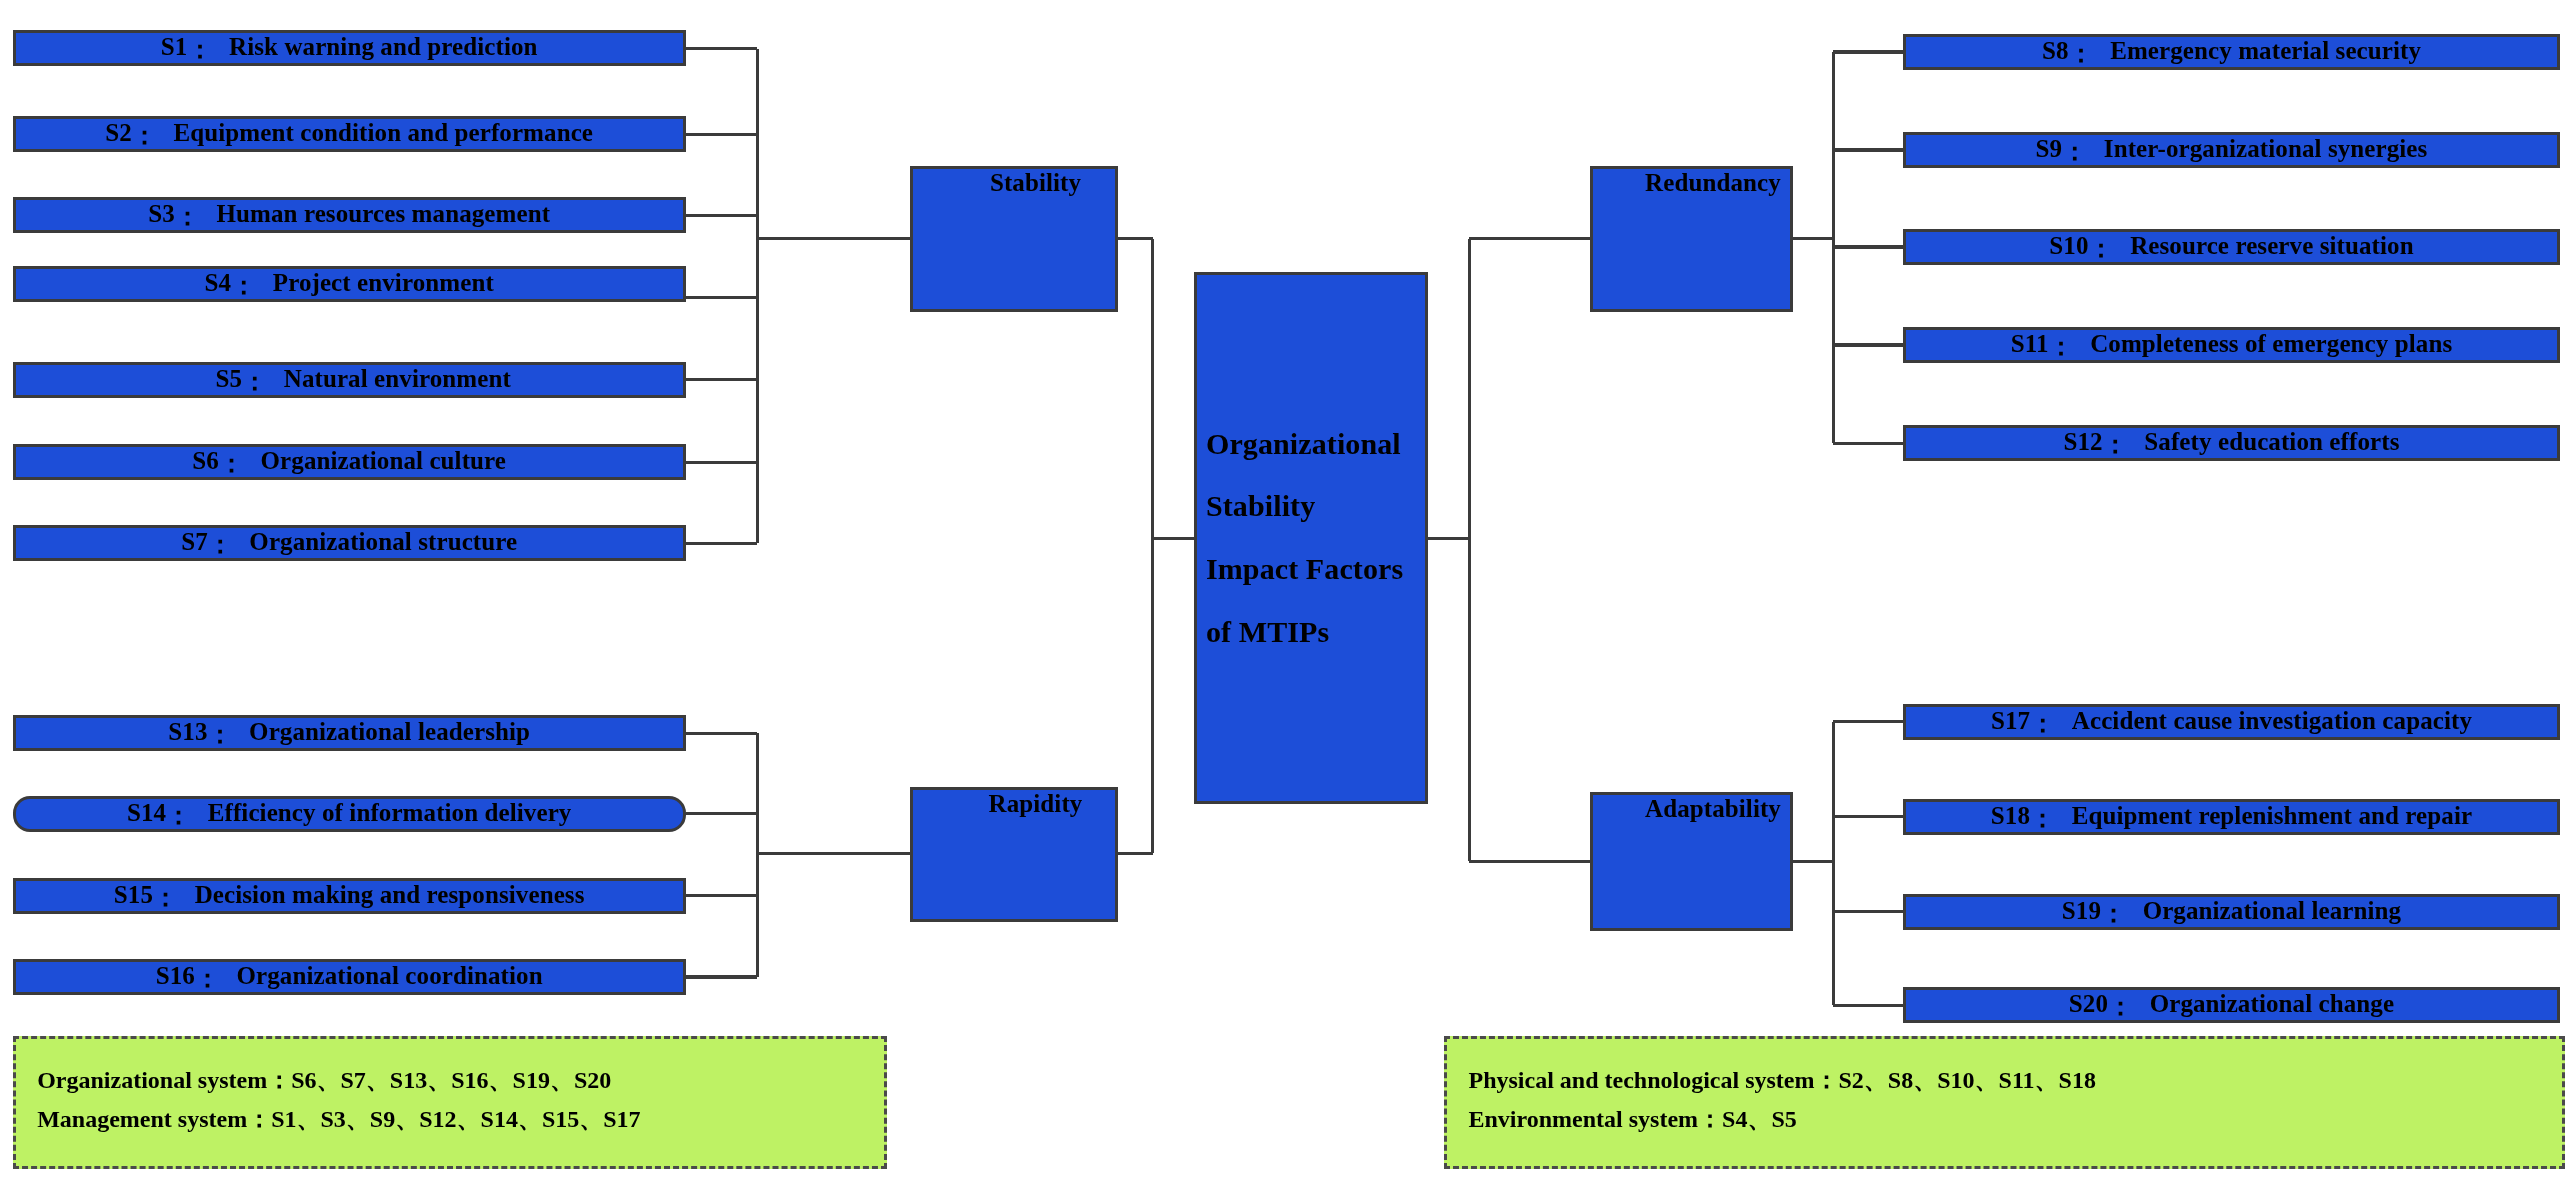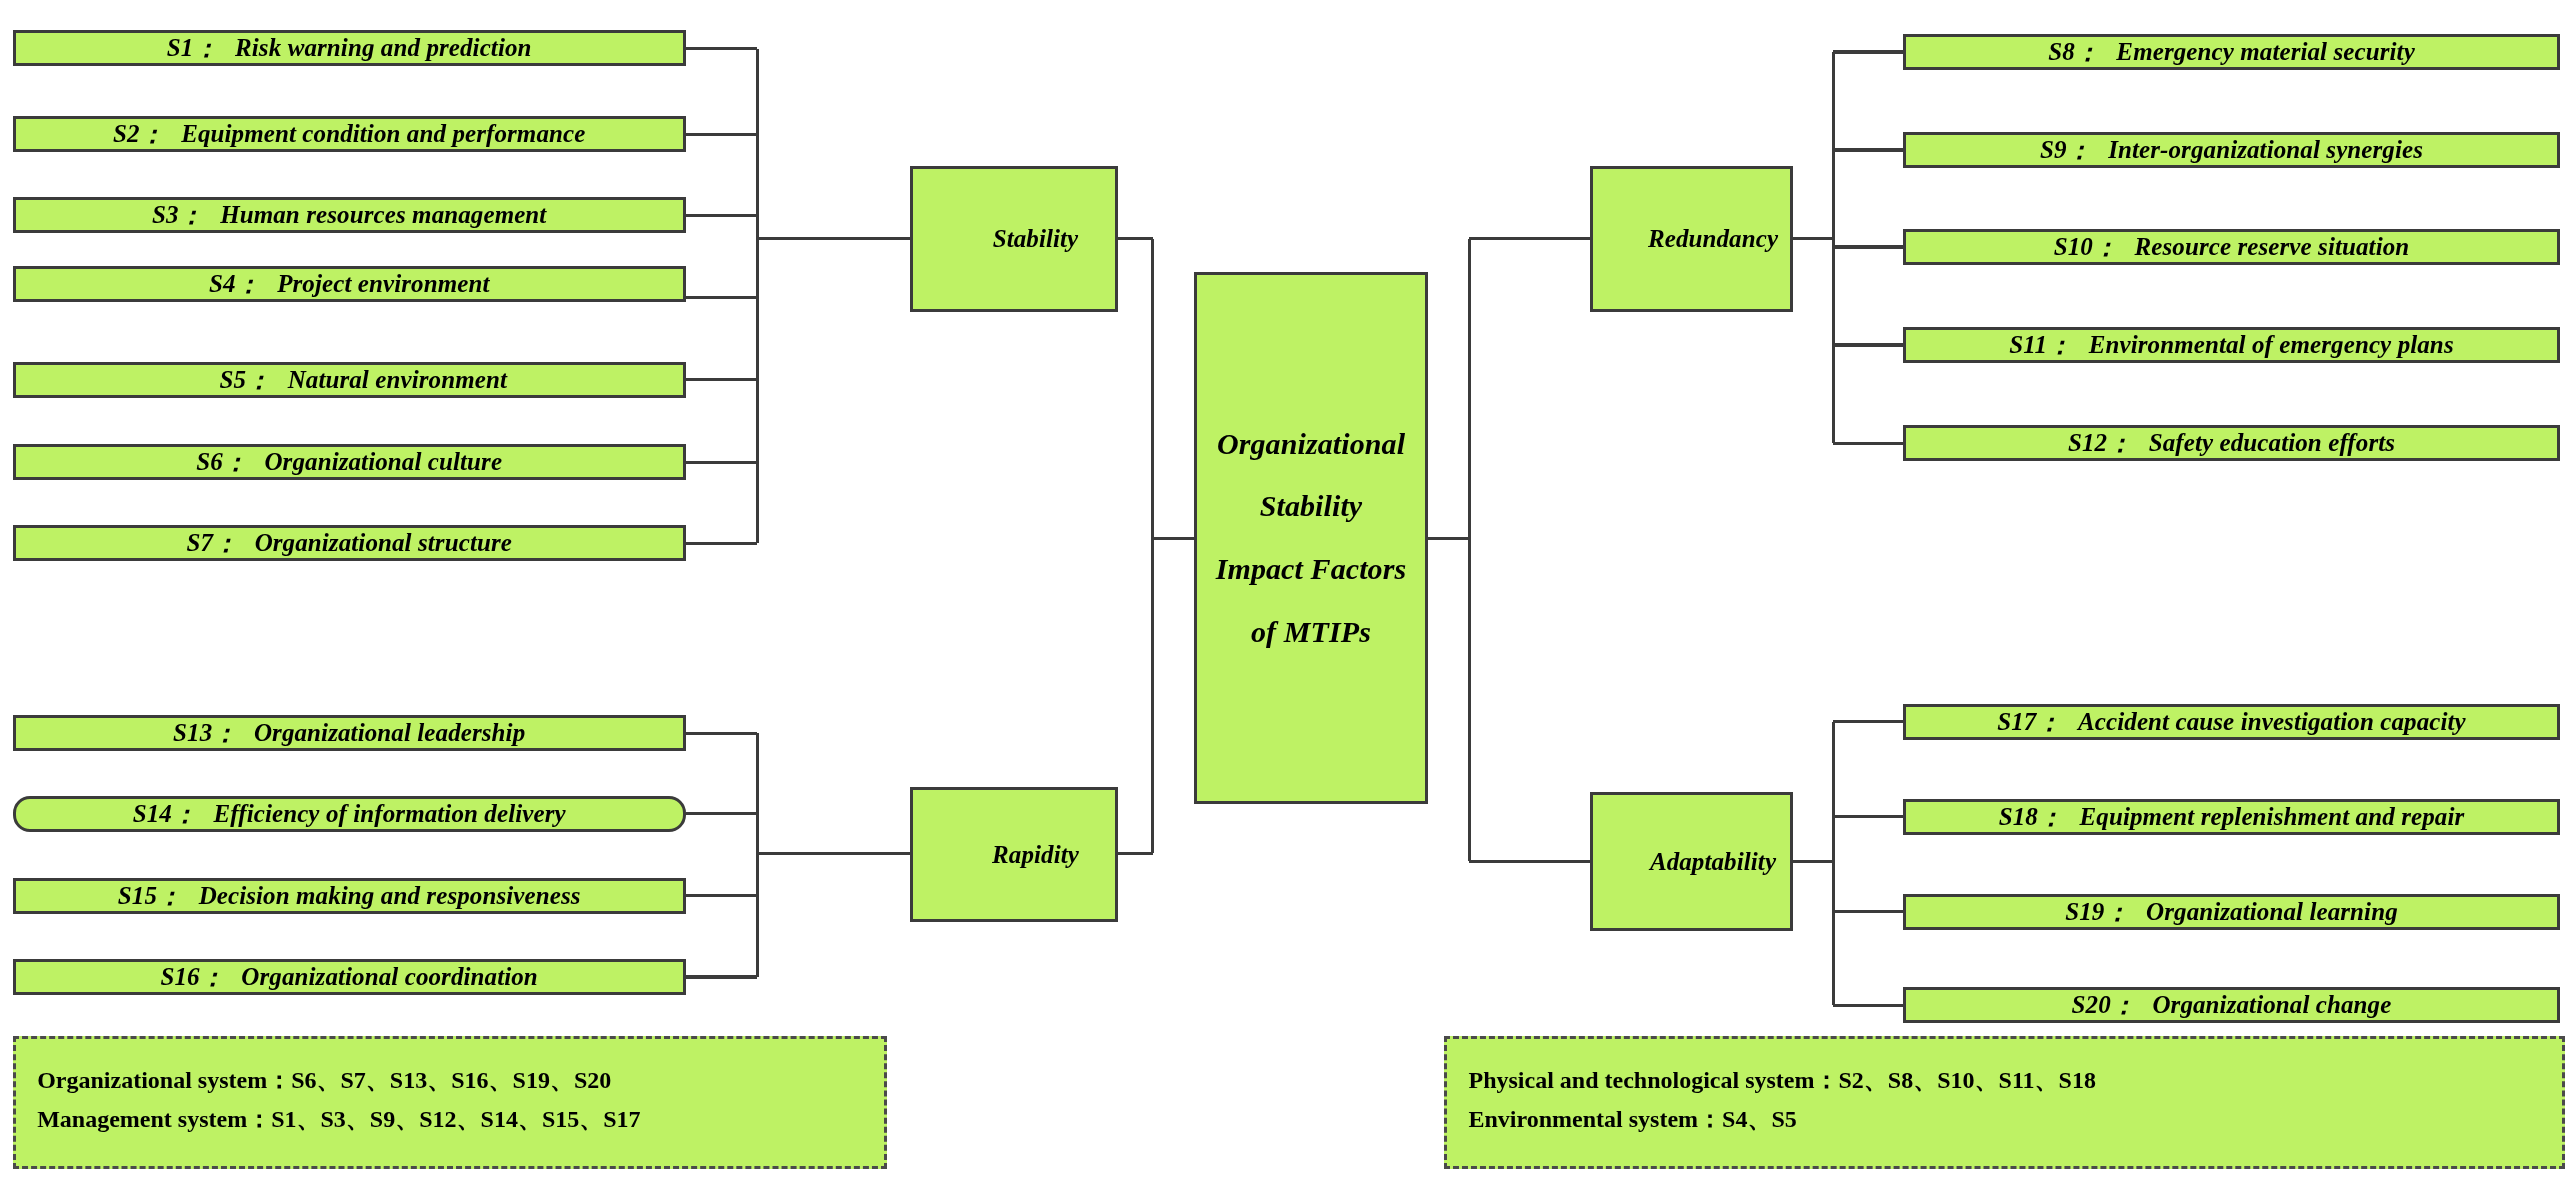--- a/index.html
+++ b/index.html
@@ -1,21 +1,21 @@
 <!DOCTYPE html>
 <html style="font-size:10px"><head>
 <meta charset="utf-8">
 <style>
   html,body{margin:0;padding:0;background:#ffffff;}
   body{width:2576px;height:1184px;font-family:"Liberation Serif",serif;}
   #stage{position:relative;width:2576px;height:1184px;background:#fff;overflow:hidden;}
   svg#wires{position:absolute;left:0;top:0;width:2576px;height:1184px;}
-  .box{position:absolute;box-sizing:border-box;border:3.2px solid #3b3b3b;background:#bef264;
-       display:flex;align-items:center;justify-content:center;text-align:center;
-       font-weight:bold;color:#000;letter-spacing:0.1px;font-style:italic;}
+  .box{position:absolute;box-sizing:border-box;border:3.2px solid #3b3b3b;background:#1d4ed8;
+       display:flex;align-items:flex-start;justify-content:center;text-align:center;
+       font-weight:bold;color:#000;letter-spacing:0.1px;}
   .leaf{font-size:25px;}
   .dim{font-size:25px;font-weight:bold;padding-left:43px;}
   .center{font-size:30px;font-weight:bold;line-height:1.22;padding:0 9px;gap:26px;}
   .legend{position:absolute;box-sizing:border-box;border:3.2px dashed #4a4a4a;background:#bef264;
           padding:21.5px 21.5px 0 21.5px;}
   .legend .line{font-size:24px;font-weight:bold;color:#000;line-height:1.65;white-space:nowrap;}
   .nbsp3{display:inline-block;width:16.5px;}
 </style>
 </head>
 <body>
@@ -173,21 +173,21 @@
   <div class="box leaf" style="left:1903px;top:229px;width:657px;height:36px;">
     <span>S10</span>
       <span>：</span>
       <span class="nbsp3"></span>
       <span>Resource reserve situation</span>
   </div>
   <div class="box leaf" style="left:1903px;top:327px;width:657px;height:36px;">
     <span>S11</span>
       <span>：</span>
       <span class="nbsp3"></span>
-      <span>Environmental of emergency plans</span>
+      <span>Completeness of emergency plans</span>
   </div>
   <div class="box leaf" style="left:1903px;top:425px;width:657px;height:36px;">
     <span>S12</span>
       <span>：</span>
       <span class="nbsp3"></span>
       <span>Safety education efforts</span>
   </div>
 
   <div class="box leaf" style="left:1903px;top:704px;width:657px;height:36px;">
     <span>S17</span>

